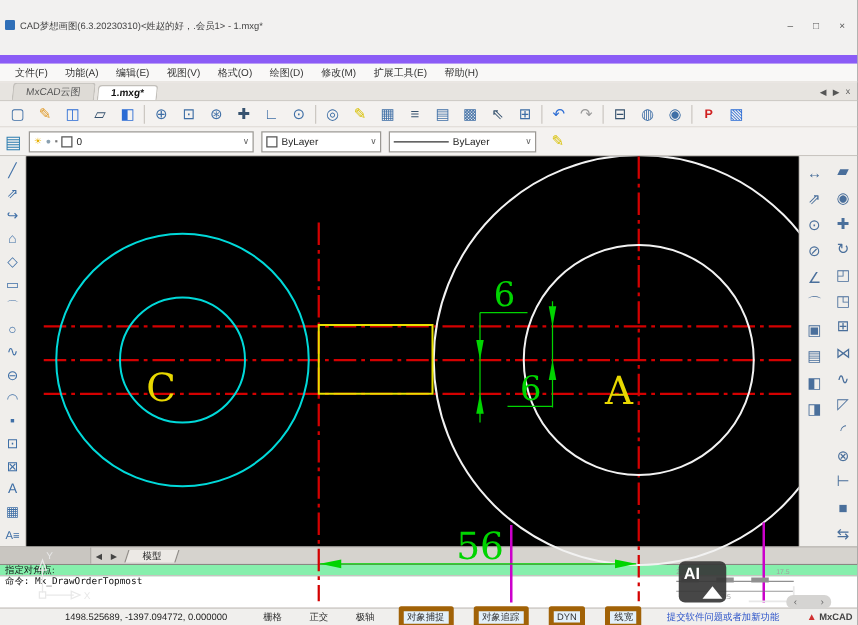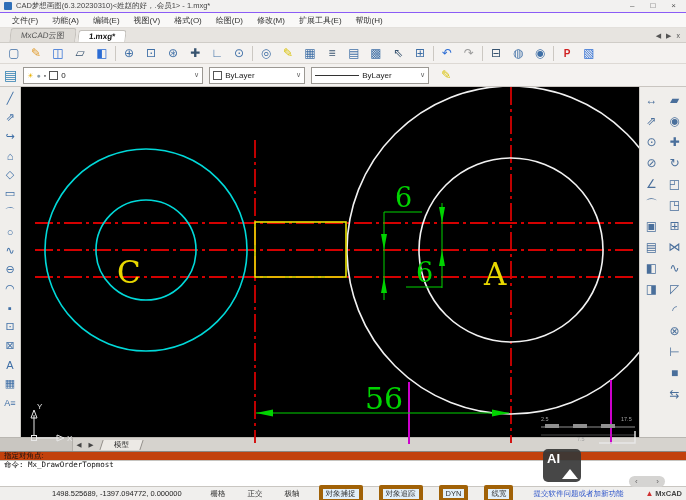--- a/index.html
+++ b/index.html
@@ -1,20 +1,20 @@
 <!DOCTYPE html>
 <html><head>
 <meta charset="utf-8">
 <style>
   html,body{margin:0;padding:0;}
   body{width:686px;height:500px;overflow:hidden;font-family:"Liberation Sans","DejaVu Sans",sans-serif;}
   .app{position:relative;width:686px;height:500px;background:#f0eeec;display:flex;flex-direction:column;font-size:8.5px;color:#333;}
 
   
-  .titlebar{height:12px;background:#f2f1f0;display:flex;align-items:center;padding:0 4px;border-bottom:1px solid #8b5cf6;flex:0 0 auto;}
+  .titlebar{height:12px;background:#f2f1f0;display:flex;align-items:flex-start;padding:16px 4px;border-bottom:7px solid #8b5cf6;flex:0 0 auto;}
   .appicon{width:8px;height:8px;background:#2f6fb8;border-radius:1px;margin-right:4px;}
   .title{font-size:7.5px;color:#444;white-space:nowrap;}
   .winctl{margin-left:auto;display:flex;gap:16px;padding-right:6px;}
   .winctl span{font-size:8px;color:#555;line-height:10px;cursor:default;}
 
   
   .menubar{height:14px;background:#f9f8f7;display:flex;align-items:center;padding-left:6px;gap:2px;border-bottom:1px solid #e3e0dc;flex:0 0 auto;}
   .menubar span{padding:1px 6px;font-size:8px;color:#333;}
 
   
@@ -52,21 +52,21 @@
   .modelbar{height:13px;background:#d6d3ce;display:flex;align-items:center;border-top:1px solid #b9b6b1;flex:0 0 auto;font-size:7.5px;}
   .modelbar .spacer{width:72px;height:100%;background:#c9c6c1;border-right:1px solid #b2afaa;}
   .mbtn{width:12px;text-align:center;color:#444;font-size:6.5px;}
   .modeltab{padding:0 12px;background:#ece9e5;border-left:1px solid #908d88;border-right:1px solid #908d88;transform:skewX(-18deg);margin:0 4px;}
   .modeltab span{display:inline-block;transform:skewX(18deg);font-size:7.5px;color:#222;}
   .mtrack{flex:1;height:100%;}
 
   
   .cmd{height:34px;background:#fff;border-top:1px solid #8a8residue;border-top:1px solid #8a8782;font-family:"DejaVu Sans Mono","Liberation Mono",monospace;font-size:7.5px;color:#111;flex:0 0 auto;overflow:hidden;}
   .cmdline{height:8px;line-height:8px;padding-left:4px;white-space:pre;}
-  .cmdline.first{background:#c2410c;border-bottom:1px solid #c6c4c0;font-family:Liberation Serif, serif;}
+  .cmdline.first{background:#86efac;border-bottom:1px solid #c6c4c0;font-family:Liberation Serif, serif;}
   .cursor{display:inline-block;width:1px;height:7px;background:#000;vertical-align:middle;margin-left:2px;}
 
   
   .statusbar{height:13px;background:#f0efed;border-top:1px solid #c9c6c1;display:flex;align-items:center;padding:0 4px;font-size:7.5px;color:#222;flex:0 0 auto;}
   .coords{white-space:nowrap;margin-left:48px;}
   .stgroup{margin-left:auto;display:flex;align-items:center;gap:16px;}
   .toggle{padding:0 3px;color:#333;}
   .toggle.on{border:4px solid #a16207;background:#e3f0fa;border-radius:2px;}
   .feedback{color:#2a52c9;margin-left:4px;}
   .brand{display:flex;align-items:center;gap:2px;margin-left:6px;font-weight:bold;color:#444;}

